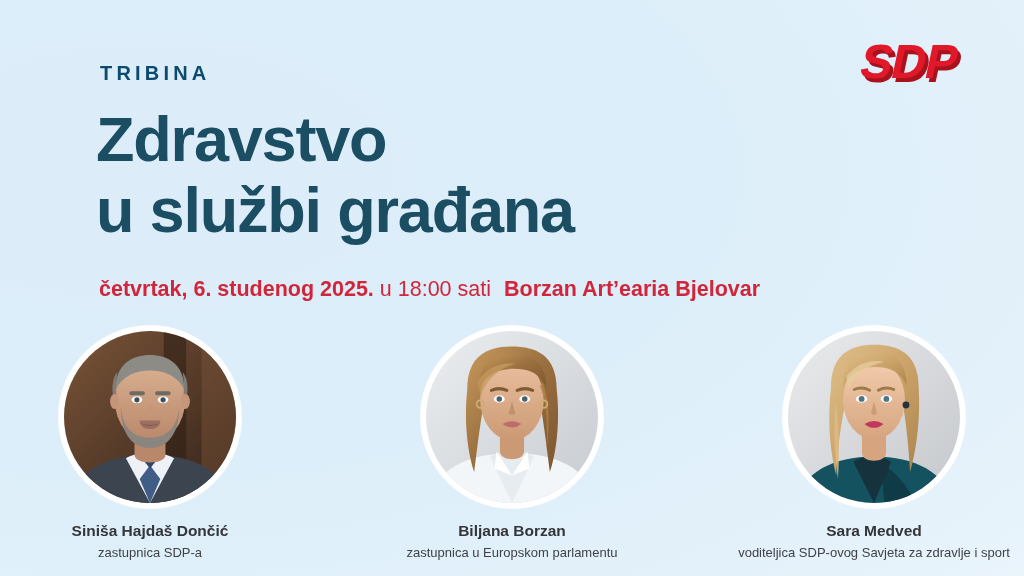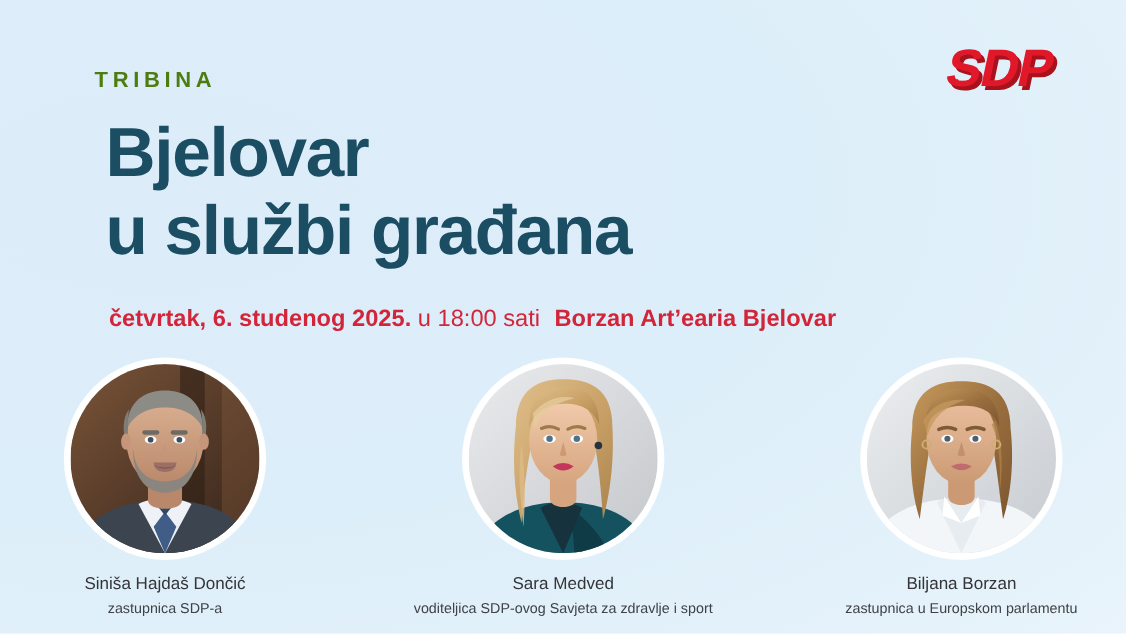--- a/index.html
+++ b/index.html
@@ -18,22 +18,22 @@
   .logo {
     position:absolute;
     right:26px; top:30px;
     width:140px; height:68px;
   }
   .logo svg { width:100%; height:100%; display:block; }
 
   
   .kicker {
     position:absolute;
-    left:86px; top:62px;
-    color:#4d7c0f;
+    left:100px; top:62px;
+    color:#0c4a6e;
     font-size:20px;
     font-weight:600;
     letter-spacing:4.2px;
   }
 
   
   .headline {
     position:absolute;
     left:96px; top:104px;
     color:#1b4d63;
@@ -77,21 +77,21 @@
     width:100%; height:100%;
     border-radius:50%;
     overflow:hidden;
     position:relative;
   }
   .avatar svg { position:absolute; inset:0; width:100%; height:100%; }
 
   .sp-name {
     margin-top:14px;
     font-size:15.5px;
-    font-weight:normal;
+    font-weight:bold;
     color:#333538;
     white-space:nowrap;
   }
   .sp-role {
     margin-top:5px;
     font-size:13px;
     color:#3f4246;
     white-space:nowrap;
   }
 </style>
@@ -109,21 +109,21 @@
         </g>
         <g fill="#e1182a">
           <text x="0" y="48" font-family="Liberation Sans, sans-serif" font-size="48" font-weight="bold" letter-spacing="-1">SDP</text>
         </g>
       </g>
     </svg>
   </div>
 
   <div class="kicker">TRIBINA</div>
 
-  <div class="headline">Bjelovar
+  <div class="headline">Zdravstvo
 u službi građana</div>
 
   <div class="dateline">
     <span class="b">četvrtak, 6. studenog 2025.</span>
     <span class="r">u 18:00 sati</span><span class="gap"></span><span class="b">Borzan Art’earia Bjelovar</span>
   </div>
 
   <div class="speakers">
 
     <div class="speaker">
@@ -180,75 +180,20 @@
       </div>
       <div class="sp-name">Siniša Hajdaš Dončić</div>
       <div class="sp-role">zastupnica SDP-a</div>
     </div>
 
     <div class="speaker">
       <div class="avatar-wrap">
         <div class="avatar">
           <svg viewBox="0 0 100 100" preserveAspectRatio="xMidYMid slice" aria-hidden="true">
             <defs>
-              <linearGradient id="b3" x1="0" y1="0" x2="1" y2="1">
-                <stop offset="0" stop-color="#eaebed"></stop>
-                  <stop offset="1" stop-color="#c4c7cb"></stop>
-              </linearGradient>
-              <linearGradient id="s3" x1="0" y1="0" x2="0" y2="1">
-                <stop offset="0" stop-color="#f3cdae"></stop>
-                  <stop offset="1" stop-color="#d6a57f"></stop>
-              </linearGradient>
-              <linearGradient id="h3" x1="0" y1="0" x2="1" y2="1">
-                <stop offset="0" stop-color="#e0bf8b"></stop>
-                  <stop offset=".55" stop-color="#c9a167"></stop>
-                  <stop offset="1" stop-color="#a9834d"></stop>
-              </linearGradient>
-            </defs>
-            <rect width="100" height="100" fill="url(#b3)"></rect>
-
-            <path d="M2 100 C10 82 26 73 50 73 C74 73 90 82 98 100 Z" fill="#14525f"></path>
-            <path d="M54 76 C62 82 70 90 74 100 L56 100 Z" fill="#0f3b46"></path>
-            <path d="M38 76 L50 100 L60 76 C54 72 44 72 38 76 Z" fill="#16323c"></path>
-
-            <path d="M43 57 h14 v14 c0 6 -14 6 -14 0 Z" fill="#d6a57f"></path>
-
-            <path d="M25 33 C25 13 37 8 50 8 C64 8 76 13 76 33 C77 50 75 68 71 82 C70 64 68 48 66 39 L34 39 C32 48 29 64 28 84 C24 68 23 50 25 33 Z" fill="url(#h3)"></path>
-
-            <ellipse cx="50" cy="40" rx="18" ry="23" fill="url(#s3)"></ellipse>
-
-            <path d="M32 33 C32 16 41 12 51 12 C61 12 69 17 69 32 C66 24 59 21 51 21 C42 21 35 25 32 33 Z" fill="url(#h3)"></path>
-            <path d="M34 26 C40 19 48 16 56 18 C46 20 39 25 35 34 Z" fill="#e6ca9c" opacity=".8"></path>
-            <path d="M28 42 C30 58 30 72 29 86 C27 70 26 54 28 42 Z" fill="#ddba85" opacity=".85"></path>
-
-            <path d="M38.5 34 q4.5 -2 9 0.4" stroke="#9c7a4a" stroke-width="1.7" fill="none" stroke-linecap="round"></path>
-            <path d="M52.5 34.4 q4.5 -2.4 9 -0.4" stroke="#9c7a4a" stroke-width="1.7" fill="none" stroke-linecap="round"></path>
-
-            <ellipse cx="42.8" cy="39.5" rx="3.3" ry="2.2" fill="#fdfdfd"></ellipse>
-            <ellipse cx="57.2" cy="39.5" rx="3.3" ry="2.2" fill="#fdfdfd"></ellipse>
-            <circle cx="42.8" cy="39.5" r="1.7" fill="#4f7387"></circle>
-            <circle cx="57.2" cy="39.5" r="1.7" fill="#4f7387"></circle>
-
-            <path d="M50 41 L48.2 48 q1.8 1.4 3.6 0 Z" fill="#cd9a73"></path>
-
-            <path d="M44.5 54 q5.5 -3.4 11 0 q-5.5 4.6 -11 0 Z" fill="#c3375c"></path>
-
-            <circle cx="68.6" cy="43" r="2" fill="#25333f"></circle>
-          </svg>
-        </div>
-      </div>
-      <div class="sp-name">Sara Medved</div>
-      <div class="sp-role">voditeljica SDP-ovog Savjeta za zdravlje i sport</div>
-    </div>
-
-    <div class="speaker">
-      <div class="avatar-wrap">
-        <div class="avatar">
-          <svg viewBox="0 0 100 100" preserveAspectRatio="xMidYMid slice" aria-hidden="true">
-            <defs>
               <linearGradient id="b2" x1="0" y1="0" x2="1" y2="1">
                 <stop offset="0" stop-color="#eceef0"></stop>
                   <stop offset="1" stop-color="#c6cbd0"></stop>
               </linearGradient>
               <linearGradient id="s2" x1="0" y1="0" x2="0" y2="1">
                 <stop offset="0" stop-color="#ebc0a0"></stop>
                   <stop offset="1" stop-color="#cb9a74"></stop>
               </linearGradient>
               <linearGradient id="h2" x1="0" y1="0" x2="1" y2="1">
                 <stop offset="0" stop-color="#c79a5c"></stop>
@@ -288,14 +233,69 @@
 
             <circle cx="31.6" cy="42.5" r="2.2" fill="none" stroke="#cfae72" stroke-width="1"></circle>
             <circle cx="68.4" cy="42.5" r="2.2" fill="none" stroke="#cfae72" stroke-width="1"></circle>
           </svg>
         </div>
       </div>
       <div class="sp-name">Biljana Borzan</div>
       <div class="sp-role">zastupnica u Europskom parlamentu</div>
     </div>
 
+    <div class="speaker">
+      <div class="avatar-wrap">
+        <div class="avatar">
+          <svg viewBox="0 0 100 100" preserveAspectRatio="xMidYMid slice" aria-hidden="true">
+            <defs>
+              <linearGradient id="b3" x1="0" y1="0" x2="1" y2="1">
+                <stop offset="0" stop-color="#eaebed"></stop>
+                  <stop offset="1" stop-color="#c4c7cb"></stop>
+              </linearGradient>
+              <linearGradient id="s3" x1="0" y1="0" x2="0" y2="1">
+                <stop offset="0" stop-color="#f3cdae"></stop>
+                  <stop offset="1" stop-color="#d6a57f"></stop>
+              </linearGradient>
+              <linearGradient id="h3" x1="0" y1="0" x2="1" y2="1">
+                <stop offset="0" stop-color="#e0bf8b"></stop>
+                  <stop offset=".55" stop-color="#c9a167"></stop>
+                  <stop offset="1" stop-color="#a9834d"></stop>
+              </linearGradient>
+            </defs>
+            <rect width="100" height="100" fill="url(#b3)"></rect>
+
+            <path d="M2 100 C10 82 26 73 50 73 C74 73 90 82 98 100 Z" fill="#14525f"></path>
+            <path d="M54 76 C62 82 70 90 74 100 L56 100 Z" fill="#0f3b46"></path>
+            <path d="M38 76 L50 100 L60 76 C54 72 44 72 38 76 Z" fill="#16323c"></path>
+
+            <path d="M43 57 h14 v14 c0 6 -14 6 -14 0 Z" fill="#d6a57f"></path>
+
+            <path d="M25 33 C25 13 37 8 50 8 C64 8 76 13 76 33 C77 50 75 68 71 82 C70 64 68 48 66 39 L34 39 C32 48 29 64 28 84 C24 68 23 50 25 33 Z" fill="url(#h3)"></path>
+
+            <ellipse cx="50" cy="40" rx="18" ry="23" fill="url(#s3)"></ellipse>
+
+            <path d="M32 33 C32 16 41 12 51 12 C61 12 69 17 69 32 C66 24 59 21 51 21 C42 21 35 25 32 33 Z" fill="url(#h3)"></path>
+            <path d="M34 26 C40 19 48 16 56 18 C46 20 39 25 35 34 Z" fill="#e6ca9c" opacity=".8"></path>
+            <path d="M28 42 C30 58 30 72 29 86 C27 70 26 54 28 42 Z" fill="#ddba85" opacity=".85"></path>
+
+            <path d="M38.5 34 q4.5 -2 9 0.4" stroke="#9c7a4a" stroke-width="1.7" fill="none" stroke-linecap="round"></path>
+            <path d="M52.5 34.4 q4.5 -2.4 9 -0.4" stroke="#9c7a4a" stroke-width="1.7" fill="none" stroke-linecap="round"></path>
+
+            <ellipse cx="42.8" cy="39.5" rx="3.3" ry="2.2" fill="#fdfdfd"></ellipse>
+            <ellipse cx="57.2" cy="39.5" rx="3.3" ry="2.2" fill="#fdfdfd"></ellipse>
+            <circle cx="42.8" cy="39.5" r="1.7" fill="#4f7387"></circle>
+            <circle cx="57.2" cy="39.5" r="1.7" fill="#4f7387"></circle>
+
+            <path d="M50 41 L48.2 48 q1.8 1.4 3.6 0 Z" fill="#cd9a73"></path>
+
+            <path d="M44.5 54 q5.5 -3.4 11 0 q-5.5 4.6 -11 0 Z" fill="#c3375c"></path>
+
+            <circle cx="68.6" cy="43" r="2" fill="#25333f"></circle>
+          </svg>
+        </div>
+      </div>
+      <div class="sp-name">Sara Medved</div>
+      <div class="sp-role">voditeljica SDP-ovog Savjeta za zdravlje i sport</div>
+    </div>
+
   </div>
 </div>
 
 </body></html>

